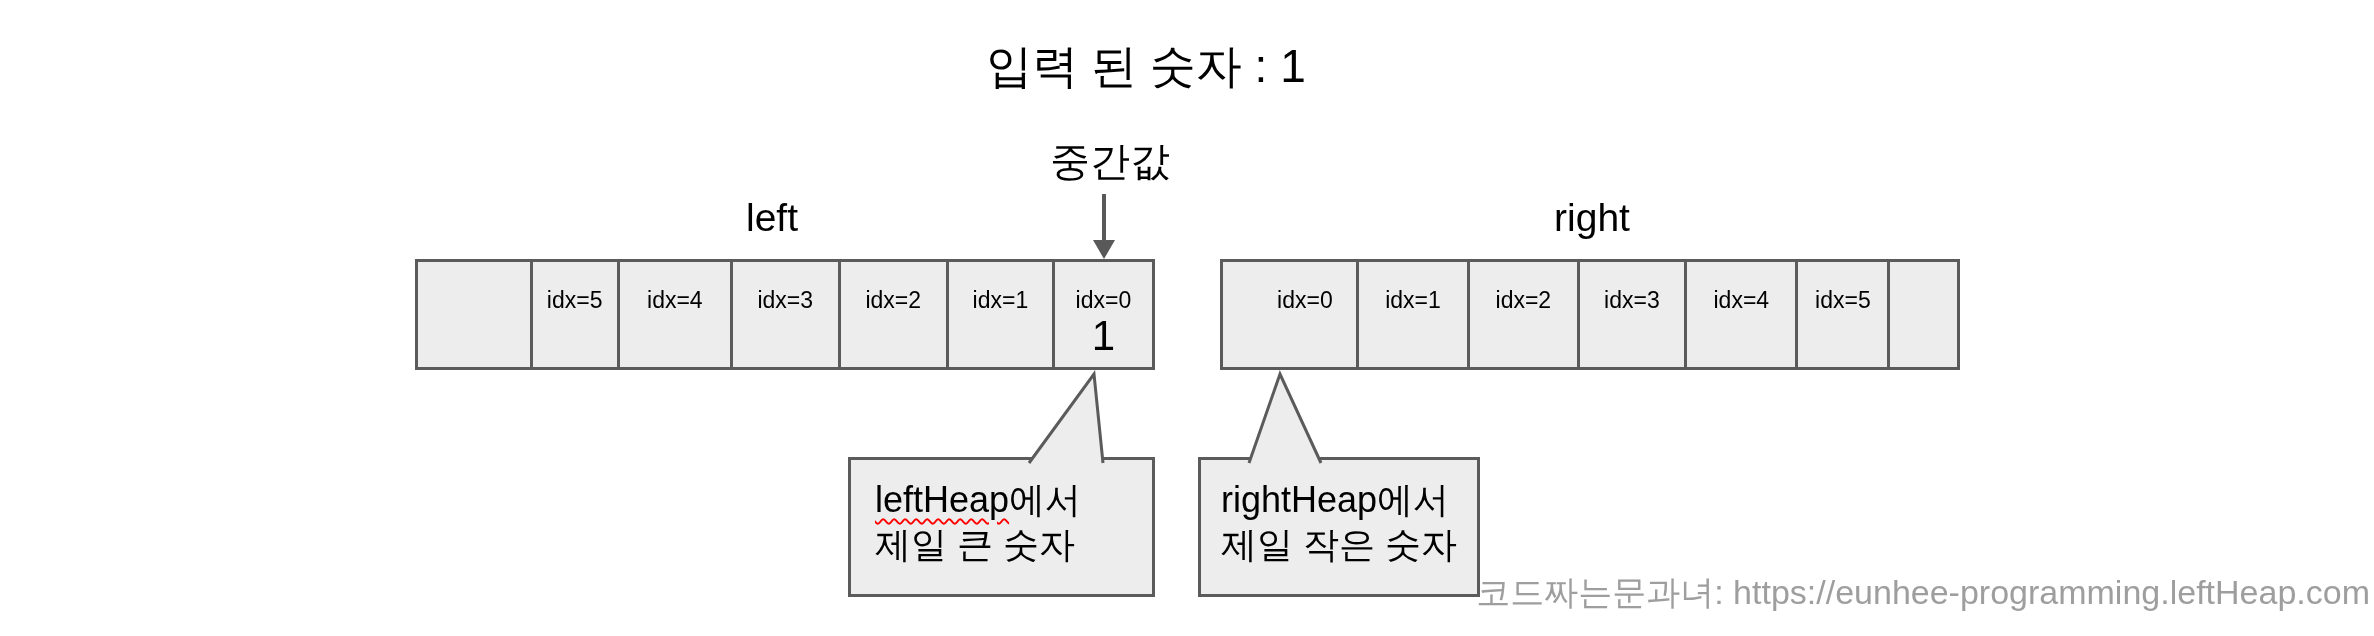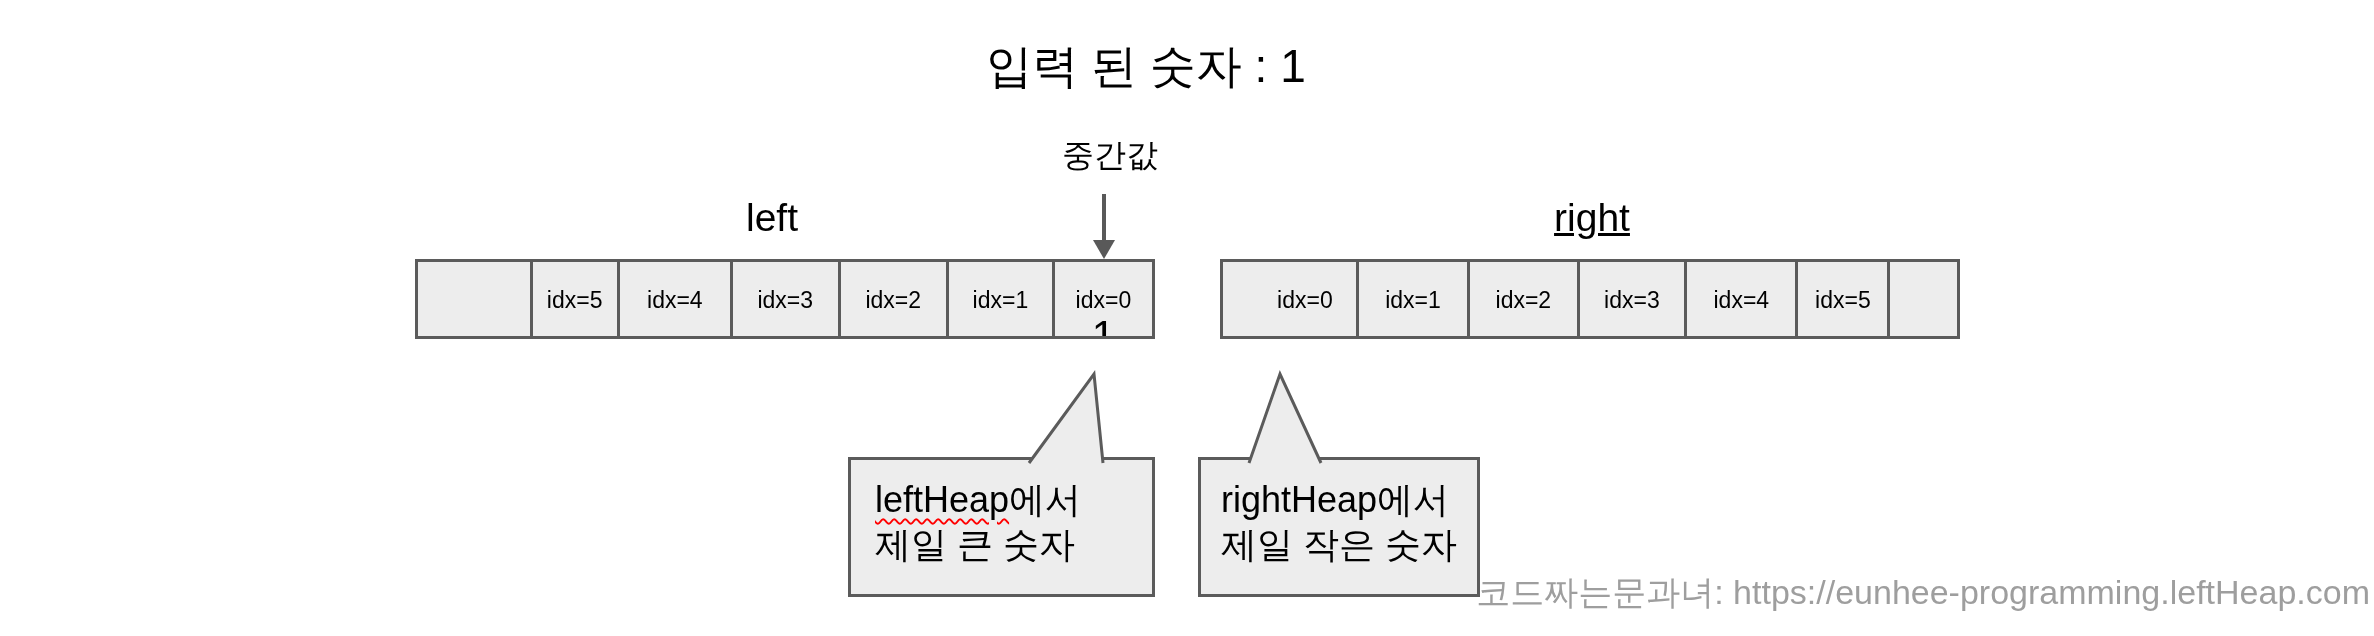--- a/index.html
+++ b/index.html
@@ -6,38 +6,38 @@
   .canvas{
     position:relative; width:2374px; height:636px; background:#ffffff; overflow:hidden;
     font-family:"Liberation Sans","DejaVu Sans",sans-serif; color:#000;
   }
   .title{
     position:absolute; left:1118px; top:36px; transform:translateX(-50%);
     font-size:46px; white-space:nowrap;margin-left:28px;
   }
   .median-label{
     position:absolute; left:1110px; top:134px; transform:translateX(-50%);
-    font-size:32px; white-space:nowrap;
+    font-size:40px; white-space:nowrap;
   }
   .arrow-shaft{
     position:absolute; left:1102px; top:194px; width:4px; height:48px; background:#595959;
   }
   .arrow-head{
     position:absolute; left:1093px; top:240px; width:0; height:0;
     border-left:11px solid transparent; border-right:11px solid transparent;
     border-top:19px solid #595959;
   }
   .array-label{
     position:absolute; top:196px; transform:translateX(-50%);
     font-size:39px; white-space:nowrap;
   }
   .left-label{left:772px;}
-  .right-label{left:1592px;text-decoration:underline;}
+  .right-label{left:1592px;}
   .array{
-    position:absolute; top:259px; width:740px; height:80px; box-sizing:border-box;
+    position:absolute; top:259px; width:740px; height:111px; box-sizing:border-box;
     border:3px solid #5b5b5b; background:#ededed; display:flex;padding-left:31px;
   }
   .left-array{left:415px;}
   .right-array{left:1220px;}
   .cell{
     flex-basis:0; display:flex; flex-direction:column; align-items:center;
     padding-top:24px; box-sizing:border-box; overflow:hidden;
   }
   .cell + .cell{border-left:3px solid #5b5b5b;}
   .cell .idx{font-size:23px; line-height:28px; white-space:nowrap;}

